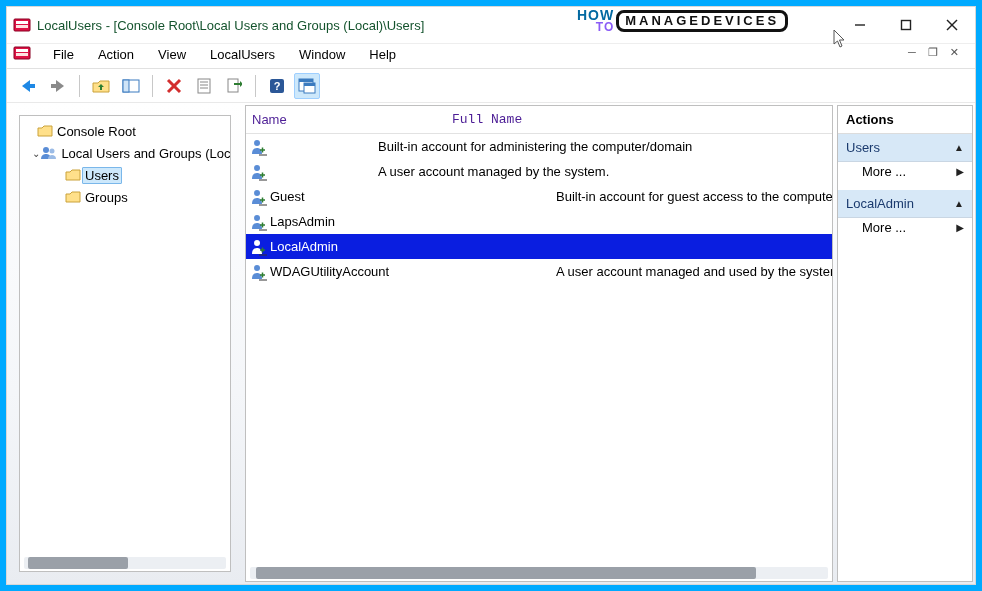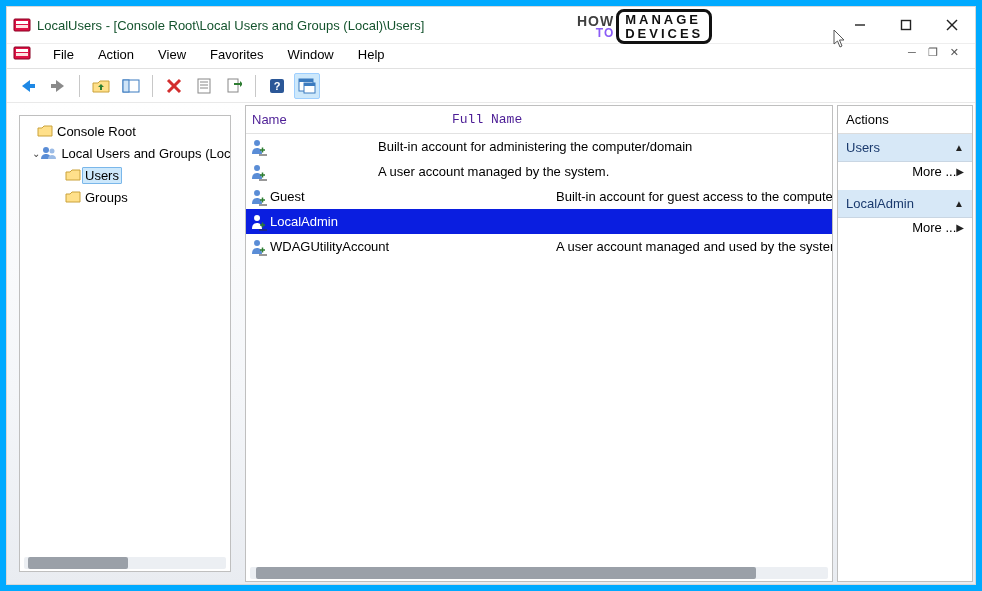--- a/index.html
+++ b/index.html
@@ -43,26 +43,26 @@
     display: flex; align-items: center;
     z-index: 50;
     gap:2px;
   }
   .watermark .howto {
     display:flex; flex-direction: column; align-items:flex-end;
     font-weight:700;
     line-height:0.9;
     letter-spacing:1px;
   }
-  .watermark .howto .how { color:#404040; font-size:14px; }
+  .watermark .howto .how { color:#0369a1; font-size:14px; }
   .watermark .howto .to { color:#8b5cf6; font-size:12px; }
   .watermark .box {
     border:3px solid #111; border-radius:8px;
     padding:1px 6px;
-    display:flex; flex-direction:column;
+    display:flex; flex-direction:row;
     font-weight:800; font-size:13px;
     letter-spacing:3px;
     line-height:1.05;
     color:#111;
   }
   
   .menubar {
     height: 26px;
     display:flex; align-items:flex-start;
     padding: 0 6px;
@@ -150,32 +150,32 @@
   
   .actions {
     width:136px; margin:2px;
     overflow:hidden;
     font-size:13px;
     background:#fff;
     display:flex; flex-direction:column;
   }
   .actions .ahead {
     height:28px; display:flex; align-items:center; padding:0 8px;
-    font-weight:400;
+    font-weight:700;
     border-bottom:1px solid #dcdcdc;
   }
   .actions .agroup {
     height:28px; display:flex; align-items:center; justify-content:space-between;
     padding:0 8px;
     background:#d7e8f7;
     border-bottom:1px solid #c9d6e3;
     color:#1a3a6e;
   }
   .actions .alink {
-    height:28px; display:flex; align-items:center; justify-content:flex-end;
+    height:28px; display:flex; align-items:center; justify-content:space-between;
     padding:0 8px 10px 24px;
     color:#000;
   }
   .caret { font-size:10px; color:#222; }
 
   
   .hscroll-track {
     position:absolute; left:4px; right:4px; bottom:2px; height:12px;
     background:#eceff3; border-radius:2px;
   }
@@ -251,21 +251,21 @@
     <span class="mmc-icon">
       <svg width="18" height="18" viewBox="0 0 18 18">
         <rect x="1" y="3" width="16" height="12" rx="1" fill="#d14" stroke="#8a0022"></rect>
         <rect x="3" y="5" width="12" height="3" fill="#fff"></rect>
         <rect x="3" y="9" width="12" height="3" fill="#ffe1e1"></rect>
       </svg>
     </span>
     <span class="menu-item">File</span>
     <span class="menu-item">Action</span>
     <span class="menu-item">View</span>
-    <span class="menu-item">Favorites</span>
+    <span class="menu-item">LocalUsers</span>
     <span class="menu-item">Window</span>
     <span class="menu-item">Help</span>
     <span class="flex1"></span>
     <div class="mdi-controls">
       <span>─</span>
       <span>❐</span>
       <span>✕</span>
     </div>
   </div>
 
@@ -416,20 +416,33 @@
                 <circle cx="7" cy="5" r="3" fill="#5a8dd6"></circle>
                 <path d="M2 16 C2 11 5 10 7 10 C9 10 12 11 12 16 Z" fill="#5a8dd6"></path>
                 <path d="M10 12 L15 12 M12.5 9.5 L12.5 14.5" stroke="#2e7d32" stroke-width="1.5"></path>
                 <path d="M9 17 L17 17" stroke="#333" stroke-width="1"></path>
               </svg>
             </span>
             <span class="uname">Guest</span>
             <span class="ufull"></span>
             <span class="udesc">Built-in account for guest access to the computer/domain</span>
           </div>
+          <div class="lrow">
+            <span class="uicon">
+              <svg width="18" height="18">
+                <circle cx="7" cy="5" r="3" fill="#5a8dd6"></circle>
+                <path d="M2 16 C2 11 5 10 7 10 C9 10 12 11 12 16 Z" fill="#5a8dd6"></path>
+                <path d="M10 12 L15 12 M12.5 9.5 L12.5 14.5" stroke="#2e7d32" stroke-width="1.5"></path>
+                <path d="M9 17 L17 17" stroke="#333" stroke-width="1"></path>
+              </svg>
+            </span>
+            <span class="uname">LapsAdmin</span>
+            <span class="ufull"></span>
+            <span class="udesc"></span>
+          </div>
           <div class="lrow selected">
             <span class="uicon">
               <svg width="18" height="18">
                 <circle cx="7" cy="5" r="3" fill="#fff"></circle>
                 <path d="M2 16 C2 11 5 10 7 10 C9 10 12 11 12 16 Z" fill="#fff"></path>
                 <path d="M10 12 L15 12 M12.5 9.5 L12.5 14.5" stroke="#2e7d32" stroke-width="1.5"></path>
                 <path d="M9 17 L17 17" stroke="#333" stroke-width="1"></path>
               </svg>
             </span>
             <span class="uname">LocalAdmin</span>

